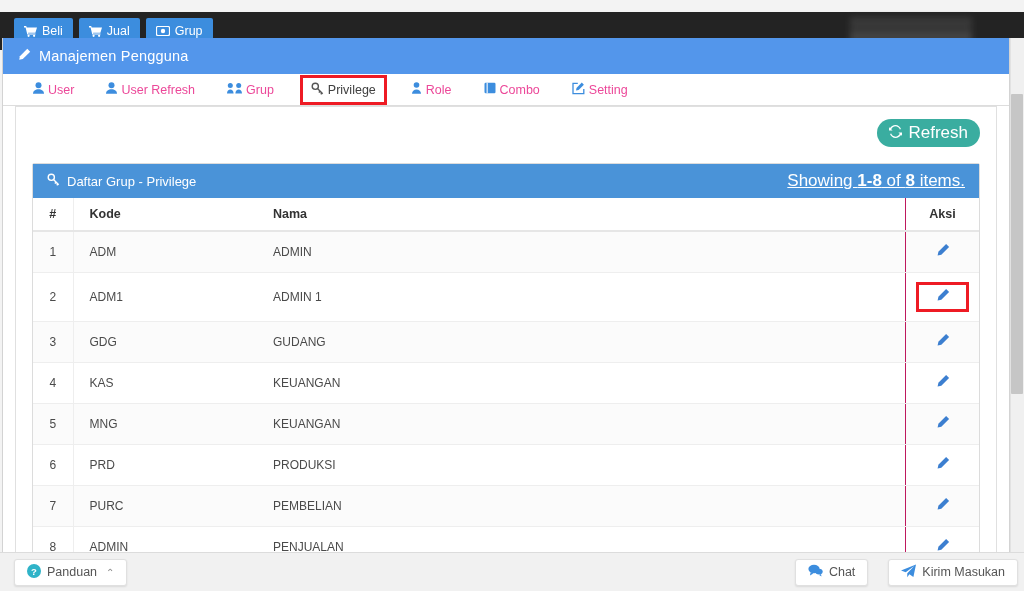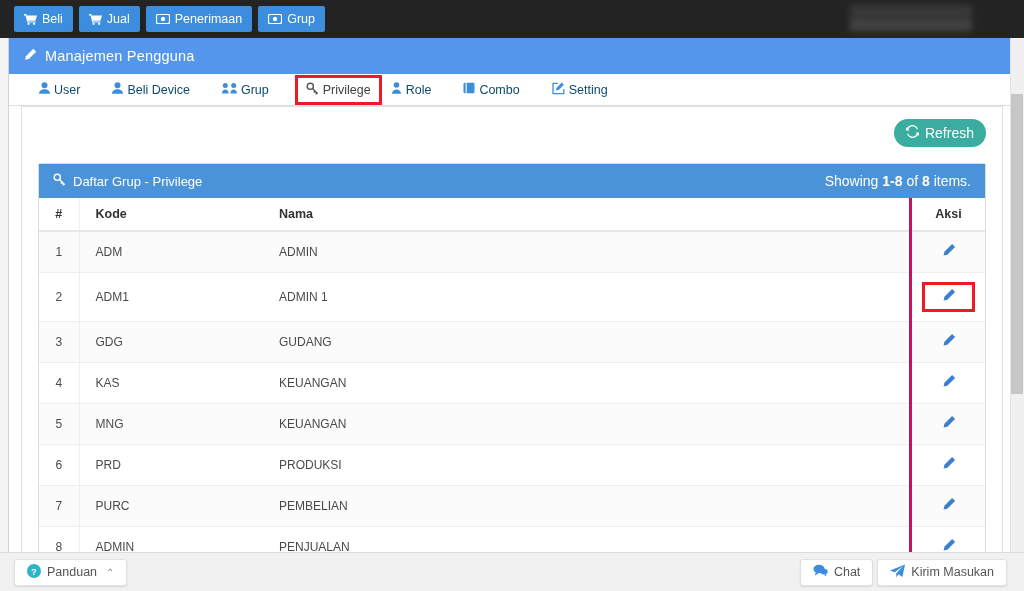--- a/index.html
+++ b/index.html
@@ -7,21 +7,21 @@
     margin: 0; padding: 0;
     width: 1024px; height: 591px;
     overflow: hidden;
     background: #ffffff;
     font-family: "Liberation Sans", sans-serif;
   }
   #app { position: relative; width: 1024px; height: 591px; background: #f3f3f3; }
 
   
   .topnav {
-    position: absolute; top: 0; left: 0; width: 1024px; height: 38px;
+    position: absolute; top: 12px; left: 0; width: 1024px; height: 38px;
     background: #232323;
     display: flex; align-items: center; padding-left: 14px;
   }
   .navbtn {
     background: #3c8dde; color: #ffffff;
     height: 26px; border: none; border-radius: 2px;
     margin-right: 6px; padding: 0 10px;
     font-size: 12.5px; font-family: "Liberation Sans", sans-serif;
     display: inline-flex; align-items: center; gap: 5px;
     cursor: pointer; white-space: nowrap;
@@ -29,21 +29,21 @@
   .navbtn svg { display: block; }
   .redacted {
     position: absolute; top: 5px; right: 52px;
     width: 122px; height: 26px;
     background: linear-gradient(180deg,#3a3a3a 0 45%, #2b2b2b 45% 55%, #454545 55% 100%);
     filter: blur(3px); opacity: .95;
   }
 
   
   .pageframe {
-    position: absolute; top: 38px; left: 8px;
+    position: absolute; top: 38px; left: 2px;
     width: 1008px; height: 553px;
     background: #ffffff;
     border: 1px solid #d3d3d3; border-top: none;
   }
   .scrolltrack {
     position: absolute; top: 38px; right: 0; width: 14px; height: 553px;
     background: #f0f0f0; border-left: 1px solid #e2e2e2;
   }
   .scrollthumb {
     position: absolute; top: 56px; right: 1px; width: 12px; height: 300px;
@@ -61,76 +61,76 @@
 
   
   .tabs {
     position: absolute; top: 36px; left: 0; right: 0; height: 32px;
     display: flex; align-items: center; padding-left: 28px;
     border-bottom: 1px solid #dddddd;
     background: #ffffff;
   }
   .tab {
     display: inline-flex; align-items: center; gap: 4px;
-    font-size: 12.5px; color: #0c4a6e;
+    font-size: 12.5px; color: #ec4899;
     margin-right: 28px; cursor: pointer; white-space: nowrap;
     position: relative; padding: 4px 2px;
   }
   .tab.active { color: #404040; }
   .tab.boxed {
     border: 3px solid #ee1b24;
-    padding: 4px 8px; margin-right: 7px; margin-left: -4px;
+    padding: 4px 8px; margin-right: 22px; margin-left: -4px;
   }
 
   
   .content {
     position: absolute; top: 68px; left: 12px; right: 12px; bottom: 0;
     background: #ffffff;
     border: 1px solid #e0e0e0; border-bottom: none;
     padding: 12px 16px 0 16px;
   }
   .toolbar { display: flex; justify-content: flex-end; height: 34px; }
   .refresh {
     background: #3aada0; color: #ffffff; border: none; border-radius: 14px;
-    height: 28px; padding: 0 12px; font-size: 14px;
+    height: 28px; padding: 0 12px; font-size: 17px;
     font-family: "Liberation Sans", sans-serif;
     display: inline-flex; align-items: center; gap: 6px; cursor: pointer;
   }
 
   
   .panel {
     margin-top: 10px;
     border: 1px solid #dcdcdc; border-radius: 2px;
     background: #ffffff;
   }
   .panelhead {
     background: #4a93d8; color: #ffffff;
     height: 34px; display: flex; align-items: center;
     justify-content: space-between; padding: 0 14px; font-size: 13px;
   }
   .panelhead .left { display: inline-flex; align-items: center; gap: 7px; text-align: center; }
-  .panelhead .right { font-size: 14px; }
+  .panelhead .right { font-size: 17px; text-decoration: underline; }
   .panelhead .right b { font-weight: bold; }
 
   
   table { width: 100%; border-collapse: collapse; }
   thead th {
     text-align: left; font-size: 12.5px; color: #333333;
     padding: 9px 10px; border-bottom: 2px solid #e6e6e6;
     background: #ffffff; font-weight: bold;
   }
   tbody td {
     font-size: 12px; color: #4a4a4a;
     padding: 9px 10px; border-bottom: 1px solid #eeeeee;
   }
   tbody tr:nth-child(odd) td { background: #fbfbfb; }
   tbody tr:nth-child(even) td { background: #ffffff; }
   .c-num  { width: 40px; text-align: center; border-right: 1px solid #eeeeee; }
   .c-kode { width: 190px; padding-left: 16px; }
-  .c-aksi { width: 70px; text-align: center; border-left: 3px solid #be185d; }
+  .c-aksi { width: 70px; text-align: center; border-left: 1px solid #be185d; }
   thead th.c-num { text-align: center; }
   thead th.c-aksi { text-align: center; }
   .pencil { cursor: pointer; display: inline-block; line-height: 0; }
   .aksi-wrap { display: inline-block; padding: 2px 4px; }
   .aksi-wrap.boxed { border: 3px solid #ee1b24; padding: 3px 16px; }
 
   
   .pager { display: flex; padding: 10px 0 0 14px; }
   .pg {
     min-width: 28px; height: 26px; border: 1px solid #dddddd;
@@ -147,21 +147,21 @@
     display: flex; align-items: center; z-index: 5;
   }
   .fbtn {
     background: #ffffff; border: 1px solid #e0e0e0; border-radius: 3px;
     height: 27px; padding: 0 12px; font-size: 12.5px; color: #555555;
     font-family: "Liberation Sans", sans-serif;
     display: inline-flex; align-items: center; gap: 6px; cursor: pointer;
     box-shadow: 0 1px 2px rgba(0,0,0,.10);
   }
   .fleft { position: absolute; left: 14px; }
-  .fright { position: absolute; right: 17px; display: flex; gap: 4px; }
+  .fright { position: absolute; right: 6px; display: flex; gap: 20px; }
   .chev { font-size: 10px; color: #888888; margin-left: 3px; }
 </style>
 </head>
 <body>
 
 <div id="app">
 
   <div class="topnav">
     <button class="navbtn">
       <span>
@@ -178,29 +178,20 @@
       <span>
         <svg width="13" height="11" viewBox="0 0 13 11">
             <path fill="#fff" d="M0 0h2.2l.5 1.6H13l-1.6 5.1H4.2L4 7.5h7.5v1H3.3L1.6 1.6H0z"></path>
             <circle fill="#fff" cx="4.6" cy="9.8" r="1.1"></circle>
             <circle fill="#fff" cx="10.1" cy="9.8" r="1.1"></circle>
           </svg>
       </span>
       <span>Jual</span>
     </button>
 
-    <button class="navbtn">
-      <span>
-        <svg width="14" height="10" viewBox="0 0 14 10">
-            <rect x="0.5" y="0.5" width="13" height="9" rx="1.4" fill="none" stroke="#fff" stroke-width="1.2"></rect>
-            <circle cx="7" cy="5" r="2.2" fill="#fff"></circle>
-          </svg>
-      </span>
-      <span>Penerimaan</span>
-    </button>
 
 
     <button class="navbtn">
       <span>
         <svg width="14" height="10" viewBox="0 0 14 10">
             <rect x="0.5" y="0.5" width="13" height="9" rx="1.4" fill="none" stroke="#fff" stroke-width="1.2"></rect>
             <circle cx="7" cy="5" r="2.2" fill="#fff"></circle>
           </svg>
       </span>
       <span>Grup</span>
@@ -231,21 +222,21 @@
         <span>User</span>
       </div>
 
       <div class="tab">
         <span>
           <svg width="11" height="12" viewBox="0 0 11 12">
               <circle cx="5.5" cy="3.2" r="3" fill="#3c8dde"></circle>
               <path fill="#3c8dde" d="M0 11.8c0-3 2.5-4.6 5.5-4.6S11 8.8 11 11.8z"></path>
             </svg>
         </span>
-        <span>Beli Device</span>
+        <span>User Refresh</span>
       </div>
 
       <div class="tab">
         <span>
           <svg width="15" height="12" viewBox="0 0 15 12">
               <circle cx="3.3" cy="3.4" r="2.5" fill="#3c8dde"></circle>
               <circle cx="11.7" cy="3.4" r="2.5" fill="#3c8dde"></circle>
               <path fill="#3c8dde" d="M0 11.6c0-2.6 1.6-4 3.3-4s3.3 1.4 3.3 4zM8.4 11.6c0-2.6 1.6-4 3.3-4s3.3 1.4 3.3 4z"></path>
             </svg>
         </span>

